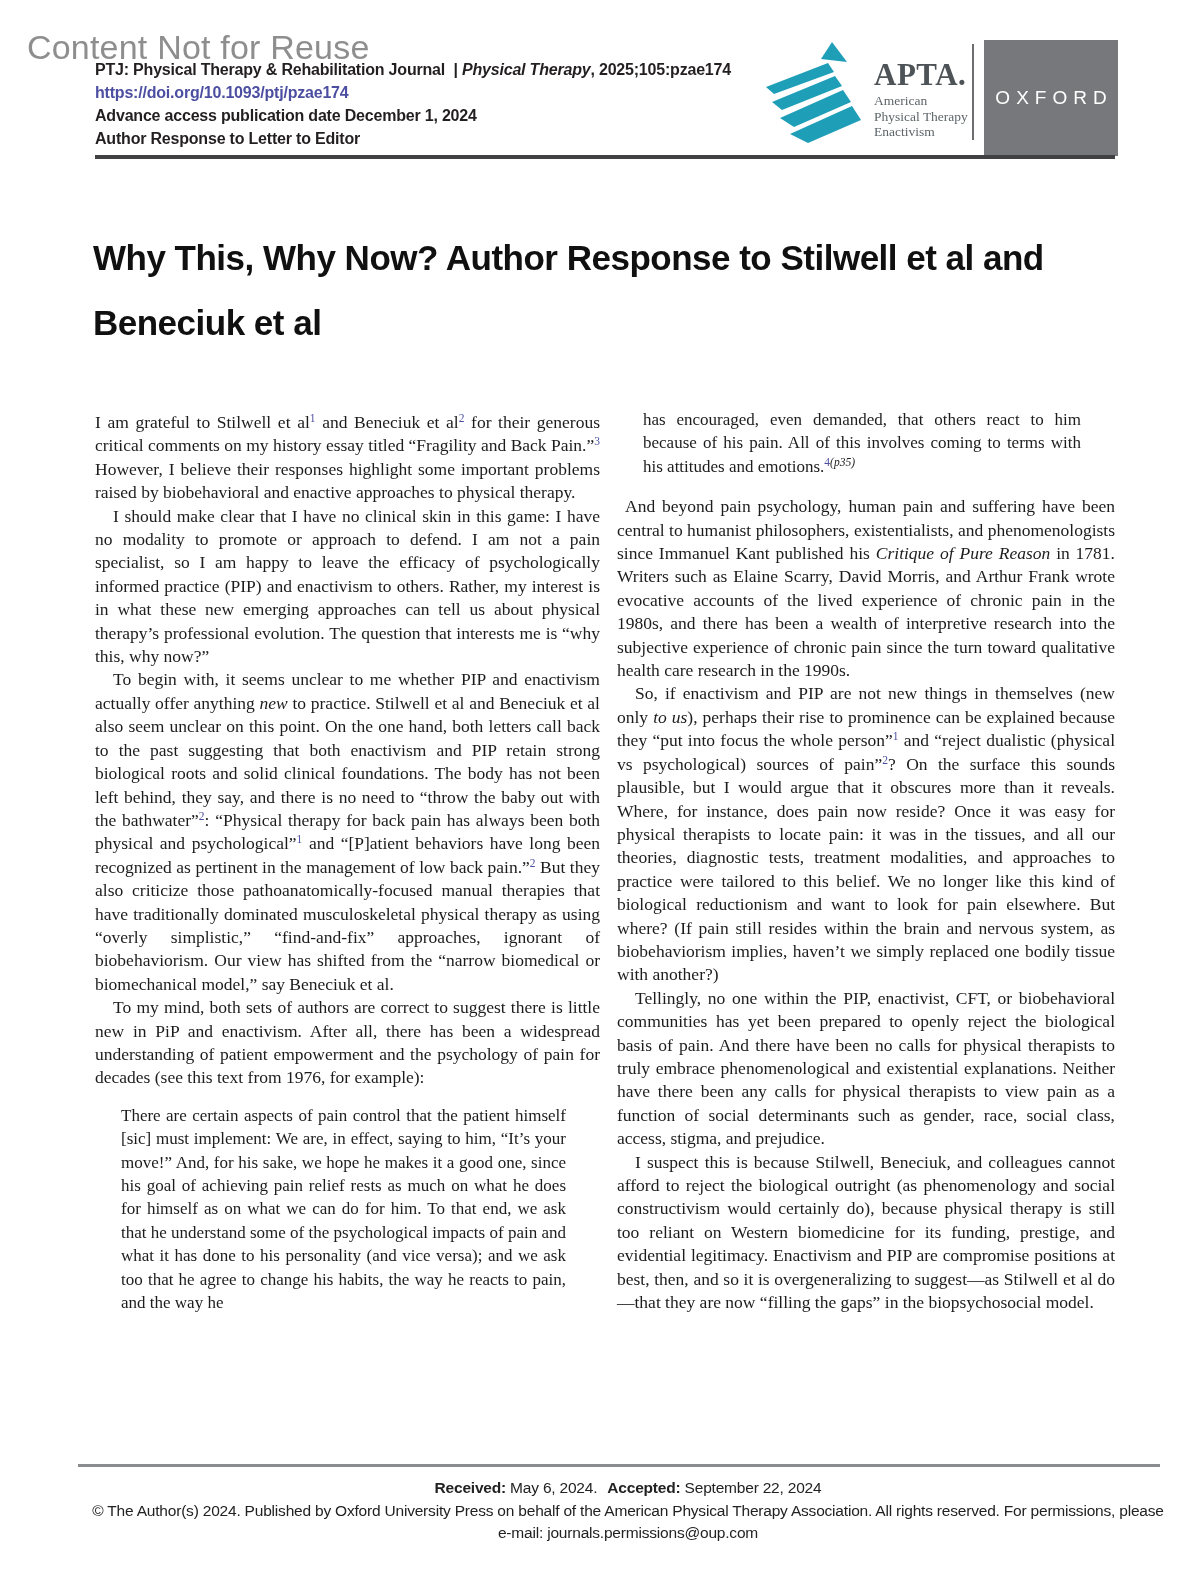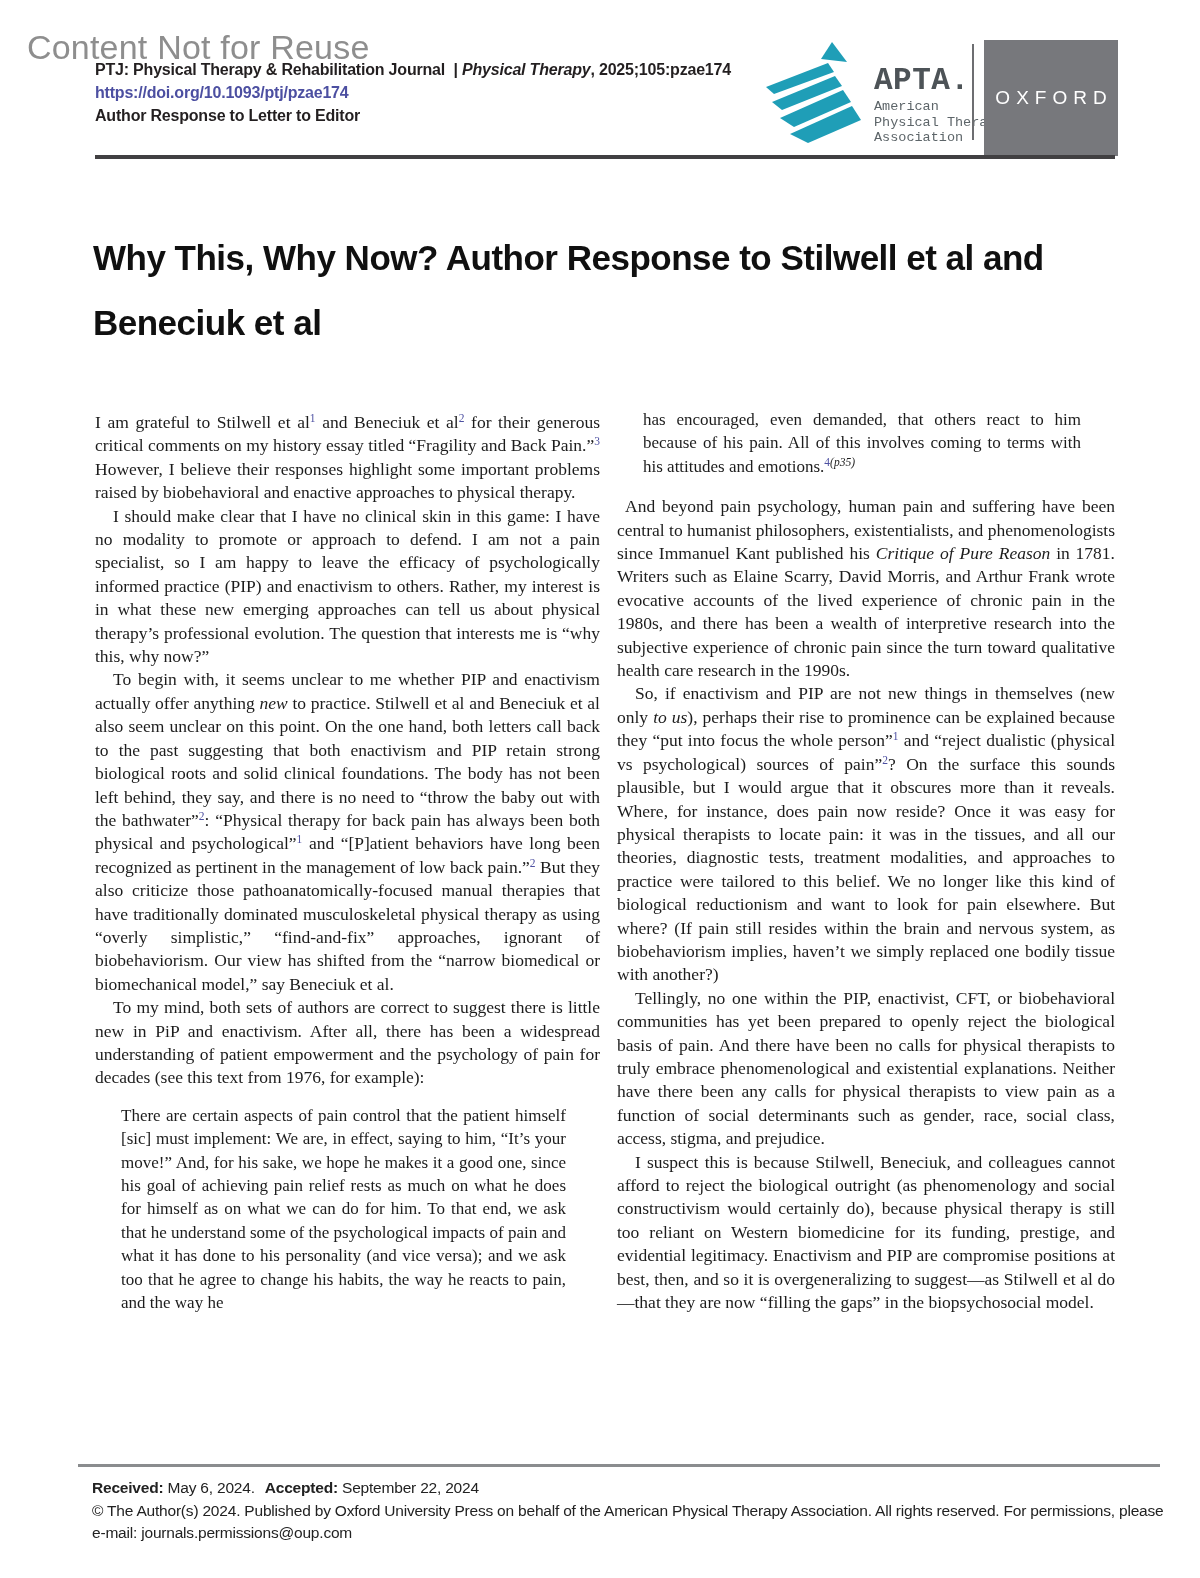--- a/index.html
+++ b/index.html
@@ -12,21 +12,21 @@
   .meta{position:absolute;left:95px;top:58px;font-family:"Liberation Sans",sans-serif;
         font-size:16px;line-height:23px;color:#231f20;letter-spacing:-0.2px;}
   .meta .b{font-weight:700;}
   .meta .bi{font-weight:700;font-style:italic;}
   .doi-link{color:#4C4FA1;font-weight:700;text-decoration:none;display:inline-block;}
   .top-rule{position:absolute;left:95px;top:155px;width:1020px;height:4px;background:#414042;}
 
   
   .apta{position:absolute;left:758px;top:40px;display:flex;align-items:flex-start;}
   .apta svg{display:block;}
-  .apta-text{margin-left:-12px;margin-top:26px;font-family:Liberation Mono, monospace;}
+  .apta-text{margin-left:-12px;margin-top:20px;font-family:Liberation Serif, serif;}
   .apta-acronym{font-size:31px;font-weight:700;color:#4d5357;letter-spacing:0.5px;line-height:30px;}
   .apta-sub{font-size:13.5px;color:#5d6569;line-height:15.5px;margin-top:3px;}
   .logo-divider{position:absolute;left:972px;top:44px;width:2px;height:96px;background:#6d6e71;}
   .oxford{position:absolute;left:984px;top:40px;width:134px;height:116px;background:#77787c;
           display:flex;align-items:center;justify-content:center;}
   .oxford span{font-family:"Liberation Sans",sans-serif;color:#ffffff;font-size:19px;
                letter-spacing:6px;padding-left:6px;font-weight:400;}
 
   
   .doc-title{position:absolute;left:93px;top:202px;width:1035px;
@@ -46,61 +46,62 @@
   .col .quote-open{margin-top:14px;}
   .col .quote-close{margin-bottom:17px;}
   .sup{position:relative;top:-6px;font-size:11.5px;line-height:0;color:#4C4FA1;}
   .sup.dark{color:#1c1c1c;font-style:italic;}
   .it{font-style:italic;}
 
   
   .footer-rule{position:absolute;left:78px;top:1464px;width:1082px;height:3px;background:#8a8c8e;}
   .footer{position:absolute;left:92px;top:1477px;width:1072px;
           font-family:"Liberation Sans",sans-serif;font-size:15.5px;line-height:22px;
-          color:#222222;letter-spacing:-0.2px;}
+          color:#222222;letter-spacing:-0.2px;text-align:center;}
   .footer .lbl{font-weight:700;}
   .footer .recv-line{margin-bottom:1px;}
   .footer .sep{display:inline-block;width:10px;}
 </style>
 </head>
 <body>
 
 <div class="page">
 
   <div class="watermark">Content Not for Reuse</div>
 
   <div class="meta">
     <div>
       <span class="b">PTJ: Physical Therapy &amp; Rehabilitation Journal</span>
       <span class="b">&nbsp;|&nbsp;</span><span class="bi">Physical Therapy</span><span class="b">, 2025;105:pzae174</span>
     </div>
     <div>
       <a href="#" class="doi-link">https://doi.org/10.1093/ptj/pzae174</a>
     </div>
+    <div class="b">Advance access publication date December 1, 2024</div>
     <div class="b">Author Response to Letter to Editor</div>
   </div>
 
   <div class="apta">
     <span>
       <svg width="128" height="104" viewBox="0 0 128 104">
         <g fill="#1F9EB7">
           <polygon points="74,2 89,22 63,19"></polygon>
           <polygon points="8,47 70,23 76,32 16,54"></polygon>
           <polygon points="14,62 77,36 84,46 24,70"></polygon>
           <polygon points="22,78 85,50 93,62 36,87"></polygon>
           <polygon points="32,94 94,66 103,80 50,103"></polygon>
         </g>
       </svg>
     </span>
     <span class="apta-text">
       <div class="apta-acronym">APTA.</div>
       <div class="apta-sub">
         <div>American</div>
         <div>Physical Therapy</div>
-        <div>Association</div>
+        <div>Enactivism</div>
       </div>
     </span>
   </div>
 
   <div class="logo-divider"></div>
 
   <div class="oxford">
     <span>OXFORD</span>
   </div>
 

